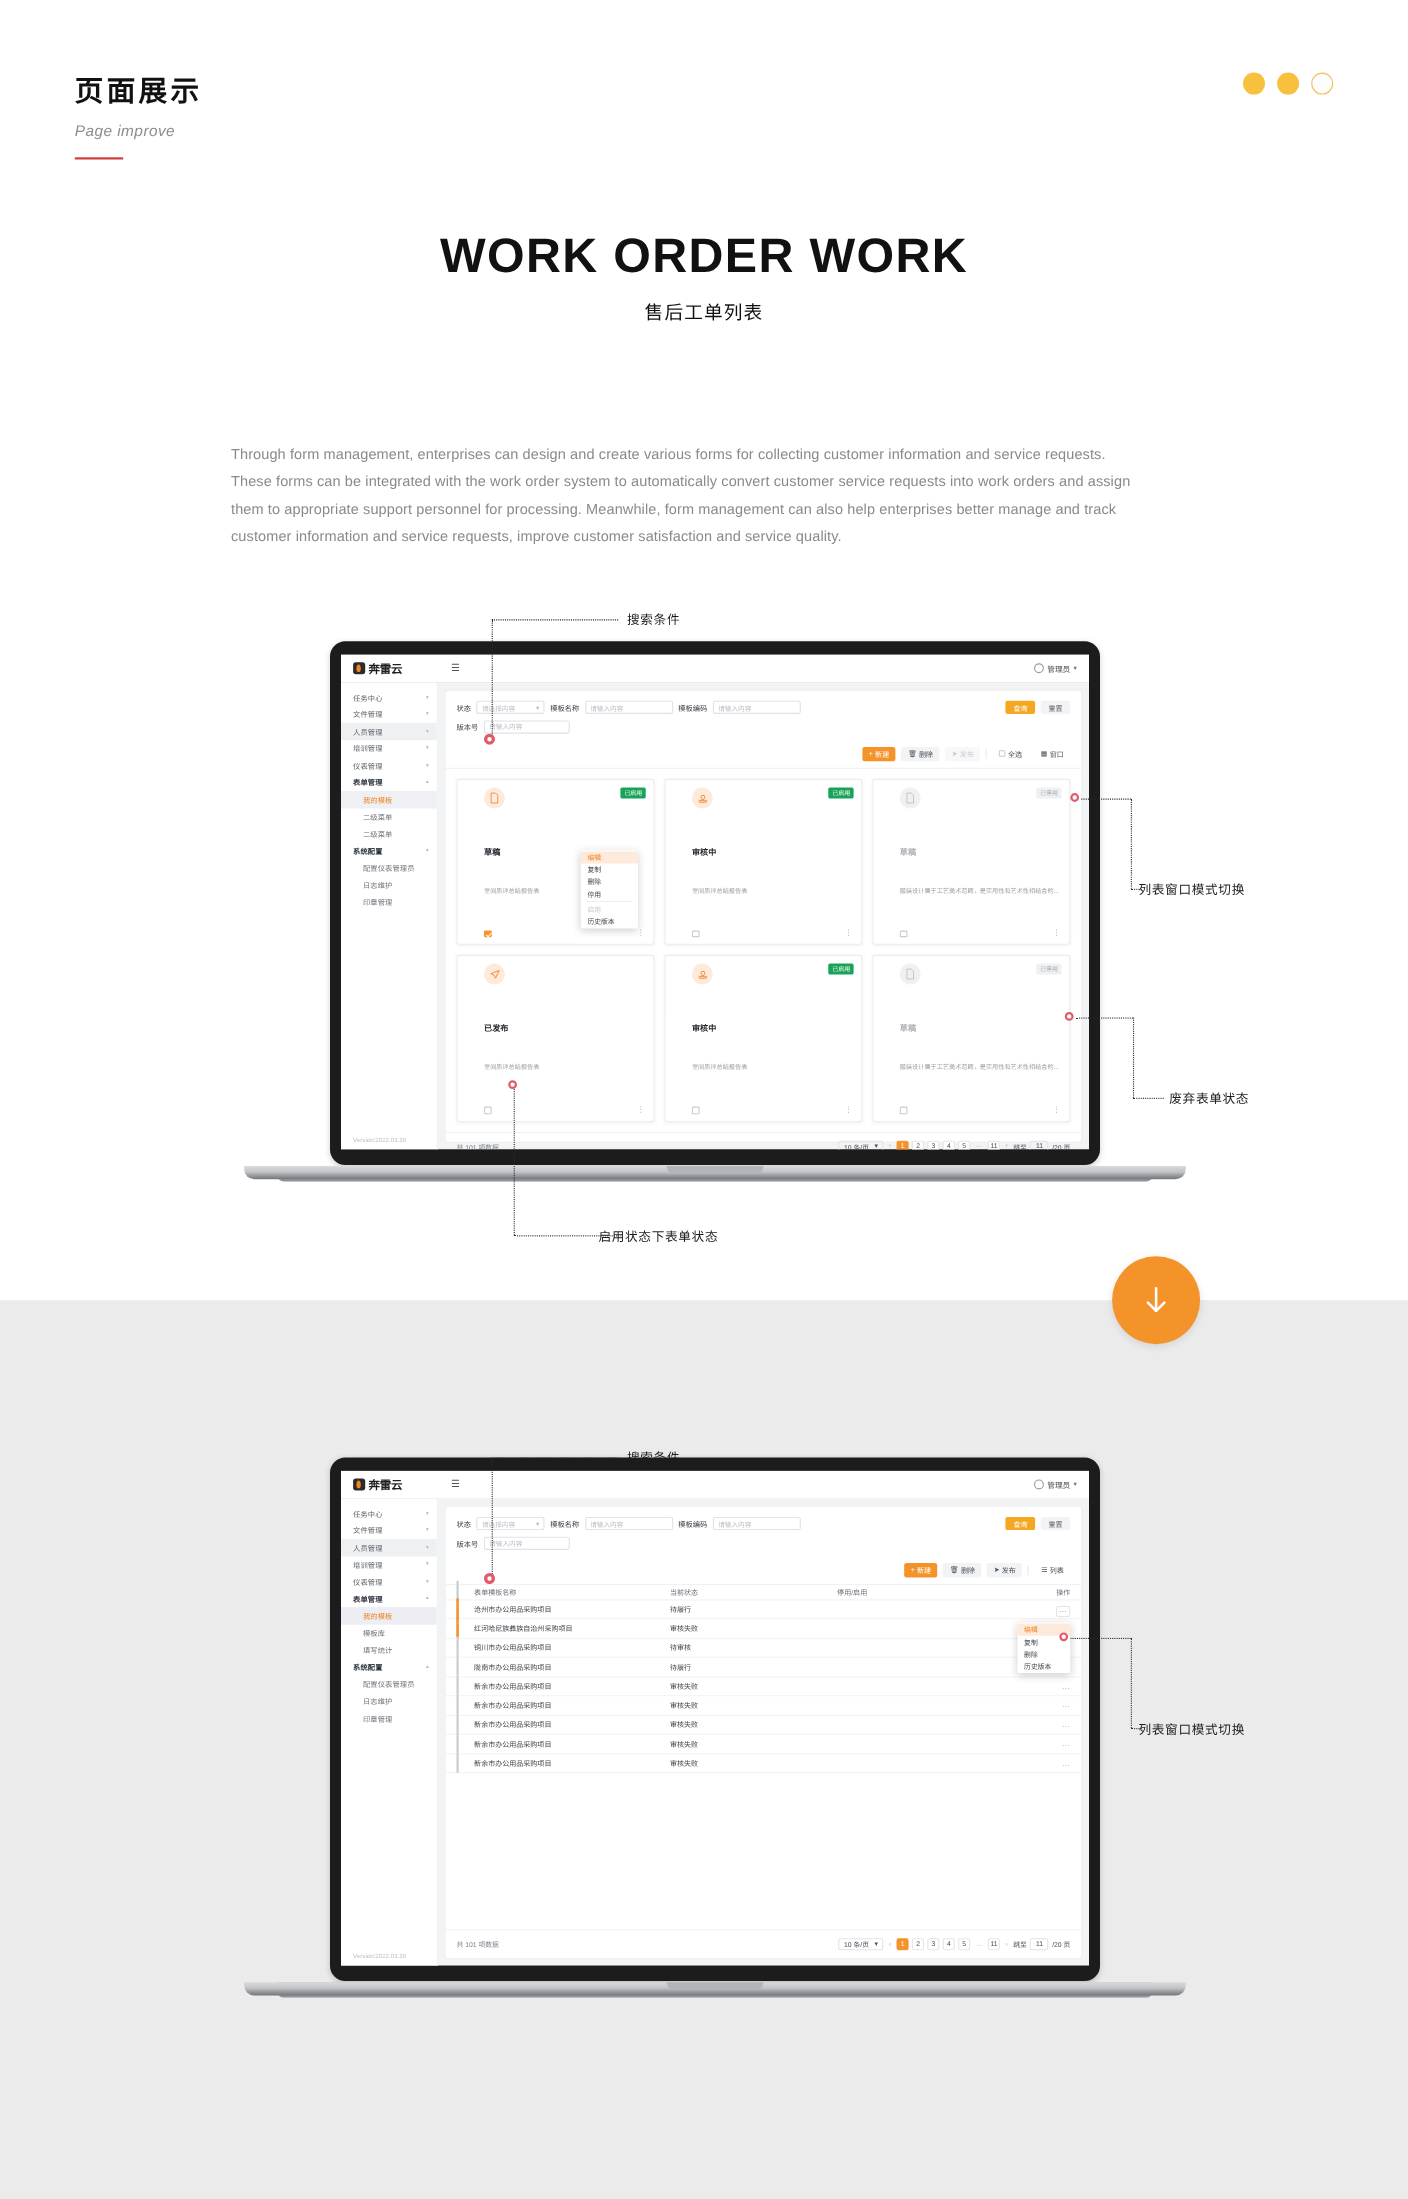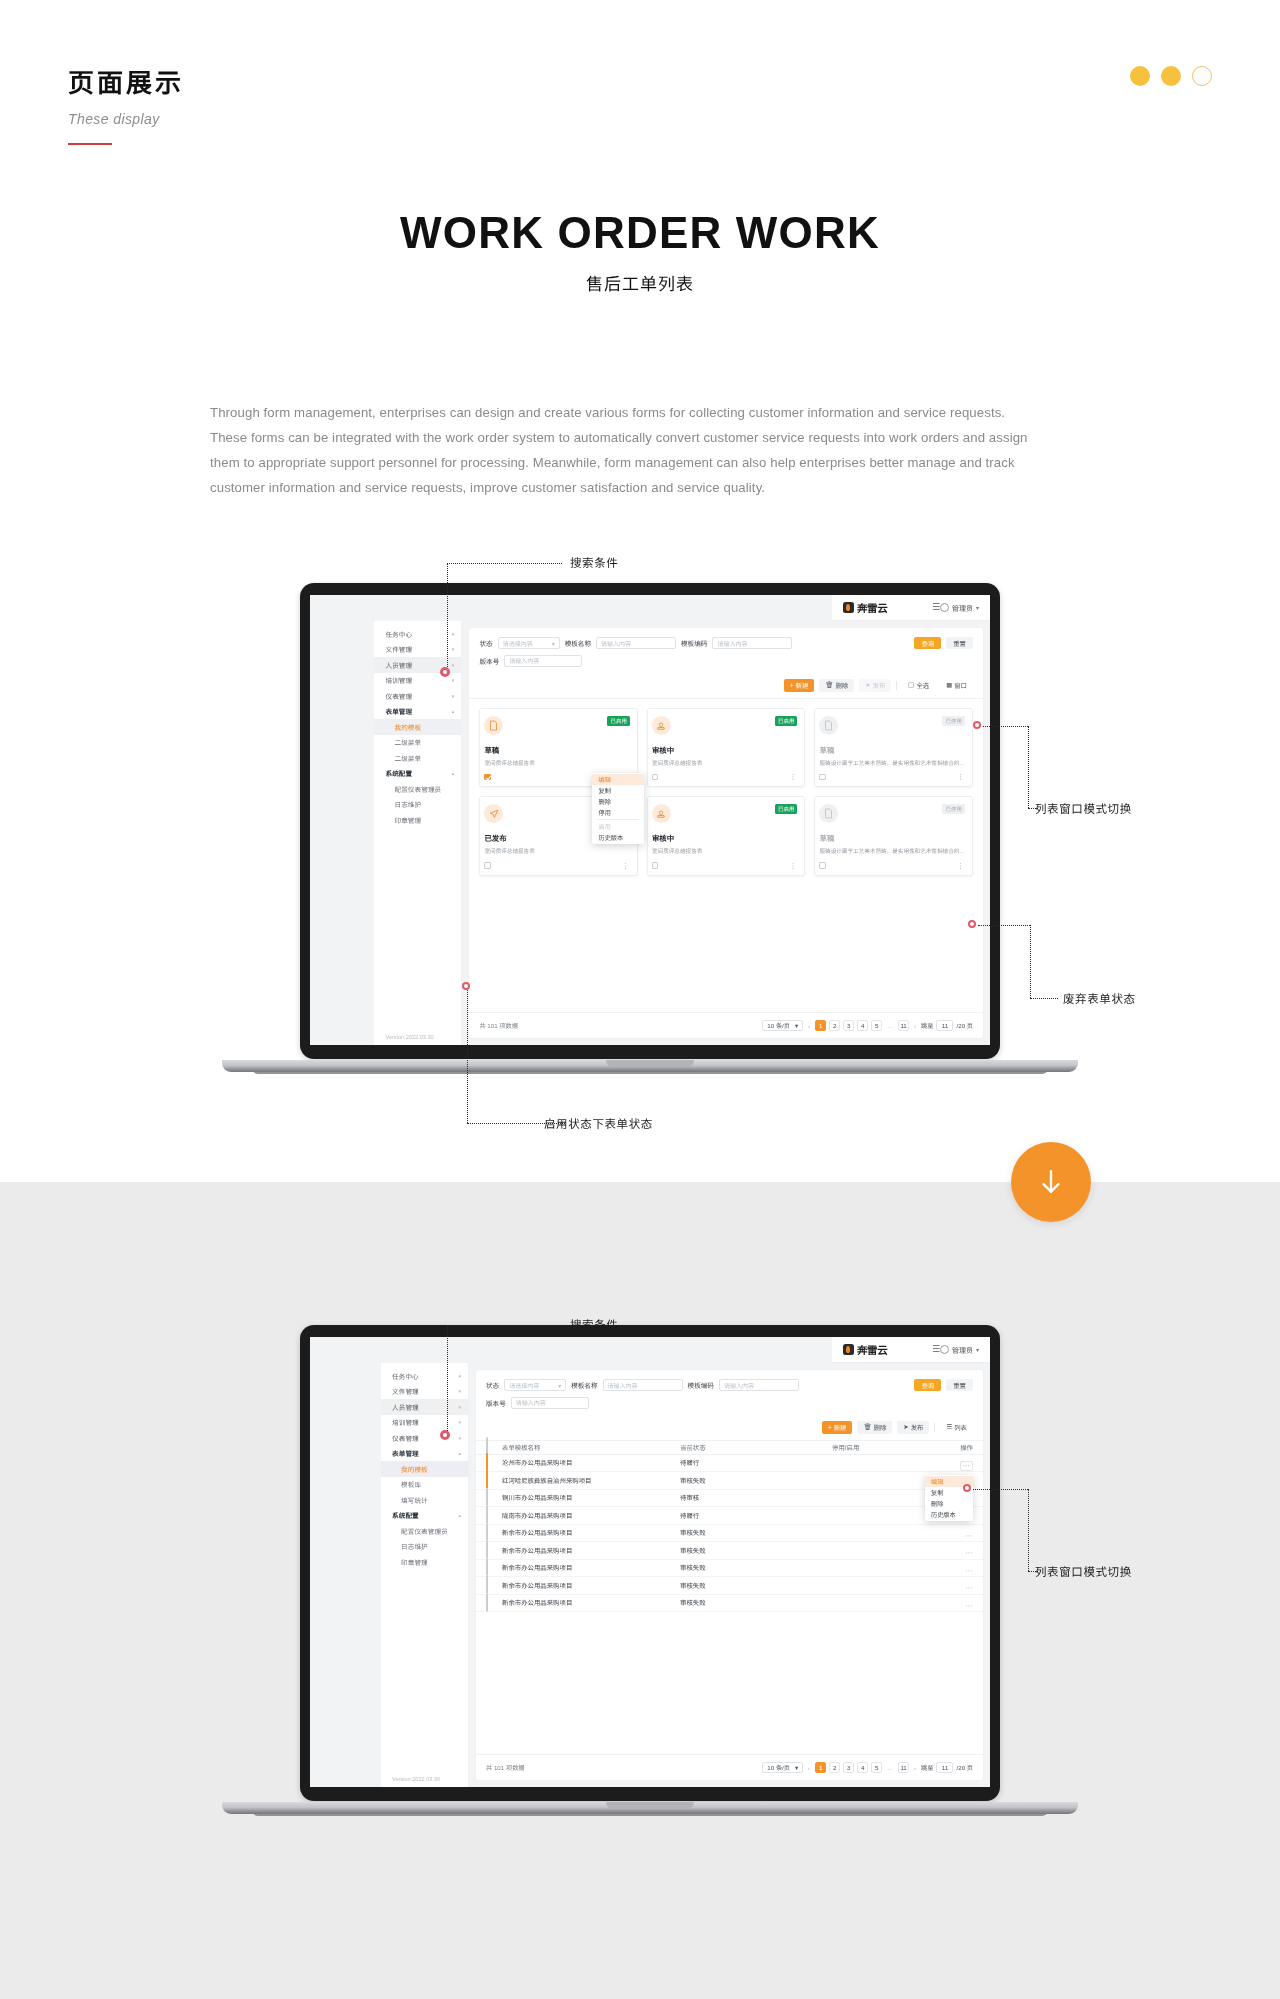--- a/index.html
+++ b/index.html
@@ -50,21 +50,21 @@
     position: absolute; background: linear-gradient(to bottom,#d9dadd 0%, #c2c4c8 45%, #9b9da2 70%, #74767b 100%);
     border-radius: 0 0 9px 9px;
   }
   .base::after{
     content:""; position:absolute; left:50%; transform:translateX(-50%); top:0;
     width:88px; height:7px; background:#b2b4b8; border-radius:0 0 7px 7px;
   }
   .base-shadow{ position:absolute; background:linear-gradient(to bottom,#b9bbbf,#8e9095); border-radius:0 0 6px 6px;}
 
   
-  .app { width: 100%; height: 100%; display: flex; flex-direction: column; background: #f2f3f5; align-items: flex-end; }
+  .app { width: 100%; height: 100%; display: flex; flex-direction: column; background: #f2f3f5; }
   .topbar { height: 26px; background: #fff; display: flex; align-items: center;
             border-bottom: 1px solid #eceef1; flex: 0 0 auto; }
   .logo { width: 88px; display: flex; align-items: center; gap: 3px; padding-left: 11px; }
   .logo-mark { width: 11px; height: 11px; border-radius: 2.5px; background: #2b2b2b; position: relative; }
   .logo-mark::after { content:""; position:absolute; left:3.4px; top:2px; width:4px; height:7px;
      background:#f08423; border-radius:50% 50% 50% 50%/60% 60% 40% 40%; }
   .logo-txt { font-size: 10.5px; font-weight: 800; color: #1e1e1e; letter-spacing: -.3px; }
   .collapse-ico { margin-left: 12px; font-size: 9px; color: #555; line-height: 1; }
   .topbar-right { margin-left: auto; display: flex; align-items: center; gap: 3px; padding-right: 11px; }
   .avatar-ico { width: 9px; height: 9px; border-radius: 50%; border: 1px solid #9a9a9a; }
@@ -111,23 +111,23 @@
   .tbtn.new { background: #f5932b; color: #fff; }
   .tbtn.grey { background: #f2f3f5; color: #4a4f57; }
   .tbtn.ghost { background: #f7f8fa; color: #c7cace; }
   .tbtn.text { color: #4a4f57; background: transparent; }
   .divider-v { width:1px; height:9px; background:#e6e8ea; }
   .chk-sq { width: 6px; height: 6px; border: 1px solid #c9ccd1; border-radius: 1px; background: #fff; }
 
   
   .cards { padding: 9px 10px; display: grid; grid-template-columns: repeat(3, 1fr); gap: 9px;
            flex: 1; align-content: start; }
-  .card { background: #fff; border: 1px solid #eceef0; border-radius: 3px; padding: 7px 8px 6px 4px;
+  .card { background: #fff; border: 1px solid #eceef0; border-radius: 3px; padding: 7px 8px 6px 24px;
           position: relative; box-shadow: 0 1px 3px rgba(0,0,0,.05); min-height: 58px;
-          display: flex; flex-direction: column; }
+          display: flex; flex-direction: column; gap: 24px; }
   .card-ico { width: 19px; height: 19px; border-radius: 50%; background: #fdeadb;
               display: flex; align-items: center; justify-content: center; }
   .card-ico.grey { background: #eef0f2; }
   .badge { position: absolute; right: 7px; top: 7px; font-size: 5.4px; padding: 1.2px 3.2px;
            border-radius: 1.5px; }
   .badge.on { background: #17a35a; color: #fff; }
   .badge.off { background: #eef0f2; color: #a9adb3; }
   .card-title { font-size: 7.4px; font-weight: 700; color: #22262c; margin-top: 9px; }
   .card-title.grey { color: #adb1b6; font-weight: 700; }
   .card-desc { font-size: 5.6px; color: #9aa0a6; margin-top: 4px; line-height: 8px; }
@@ -196,21 +196,21 @@
 </head>
 <body>
 
 <div class="page">
 
   <div class="sec-white"></div>
   <div class="sec-grey"></div>
 
   <div class="hdr">
     <div class="hdr-cn">页面展示</div>
-    <div class="hdr-en">These display</div>
+    <div class="hdr-en">Page improve</div>
     <div class="hdr-rule"></div>
   </div>
 
   <div class="dots">
     <span class="dot f"></span>
     <span class="dot f"></span>
     <span class="dot o"></span>
   </div>
 
   <div class="big-title">WORK ORDER WORK</div>

